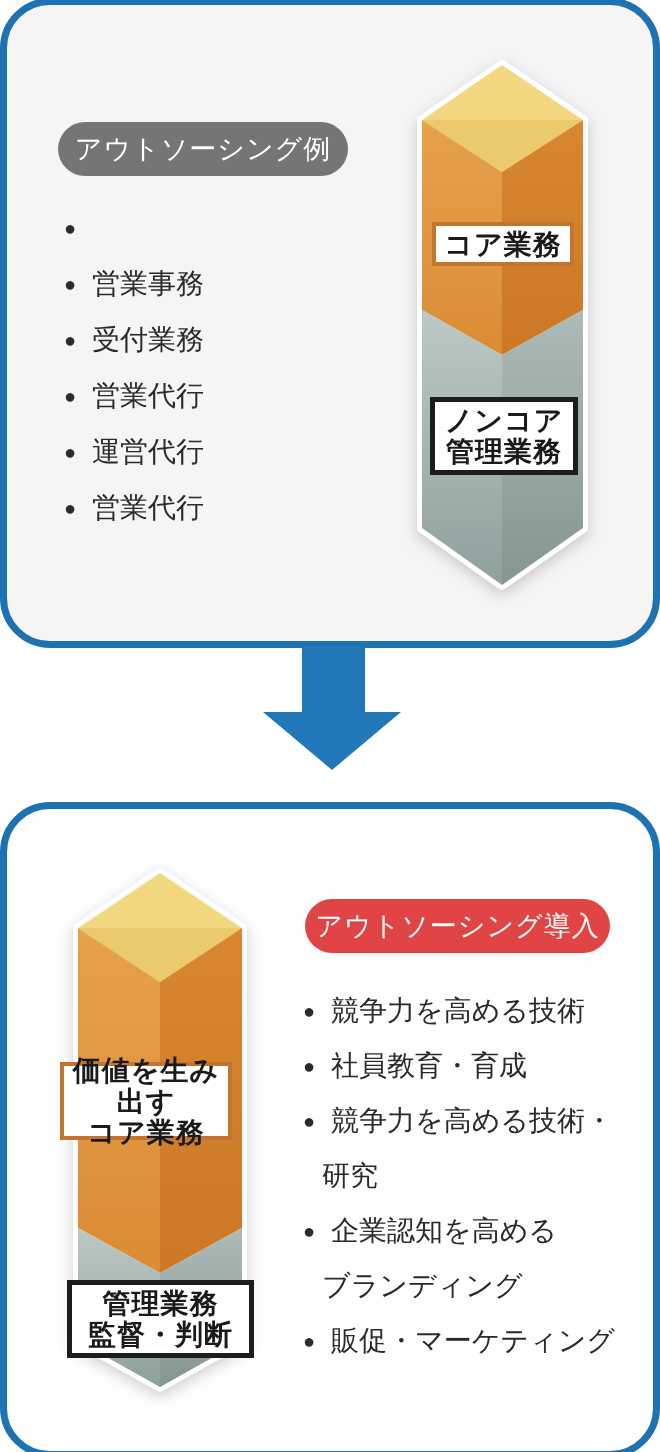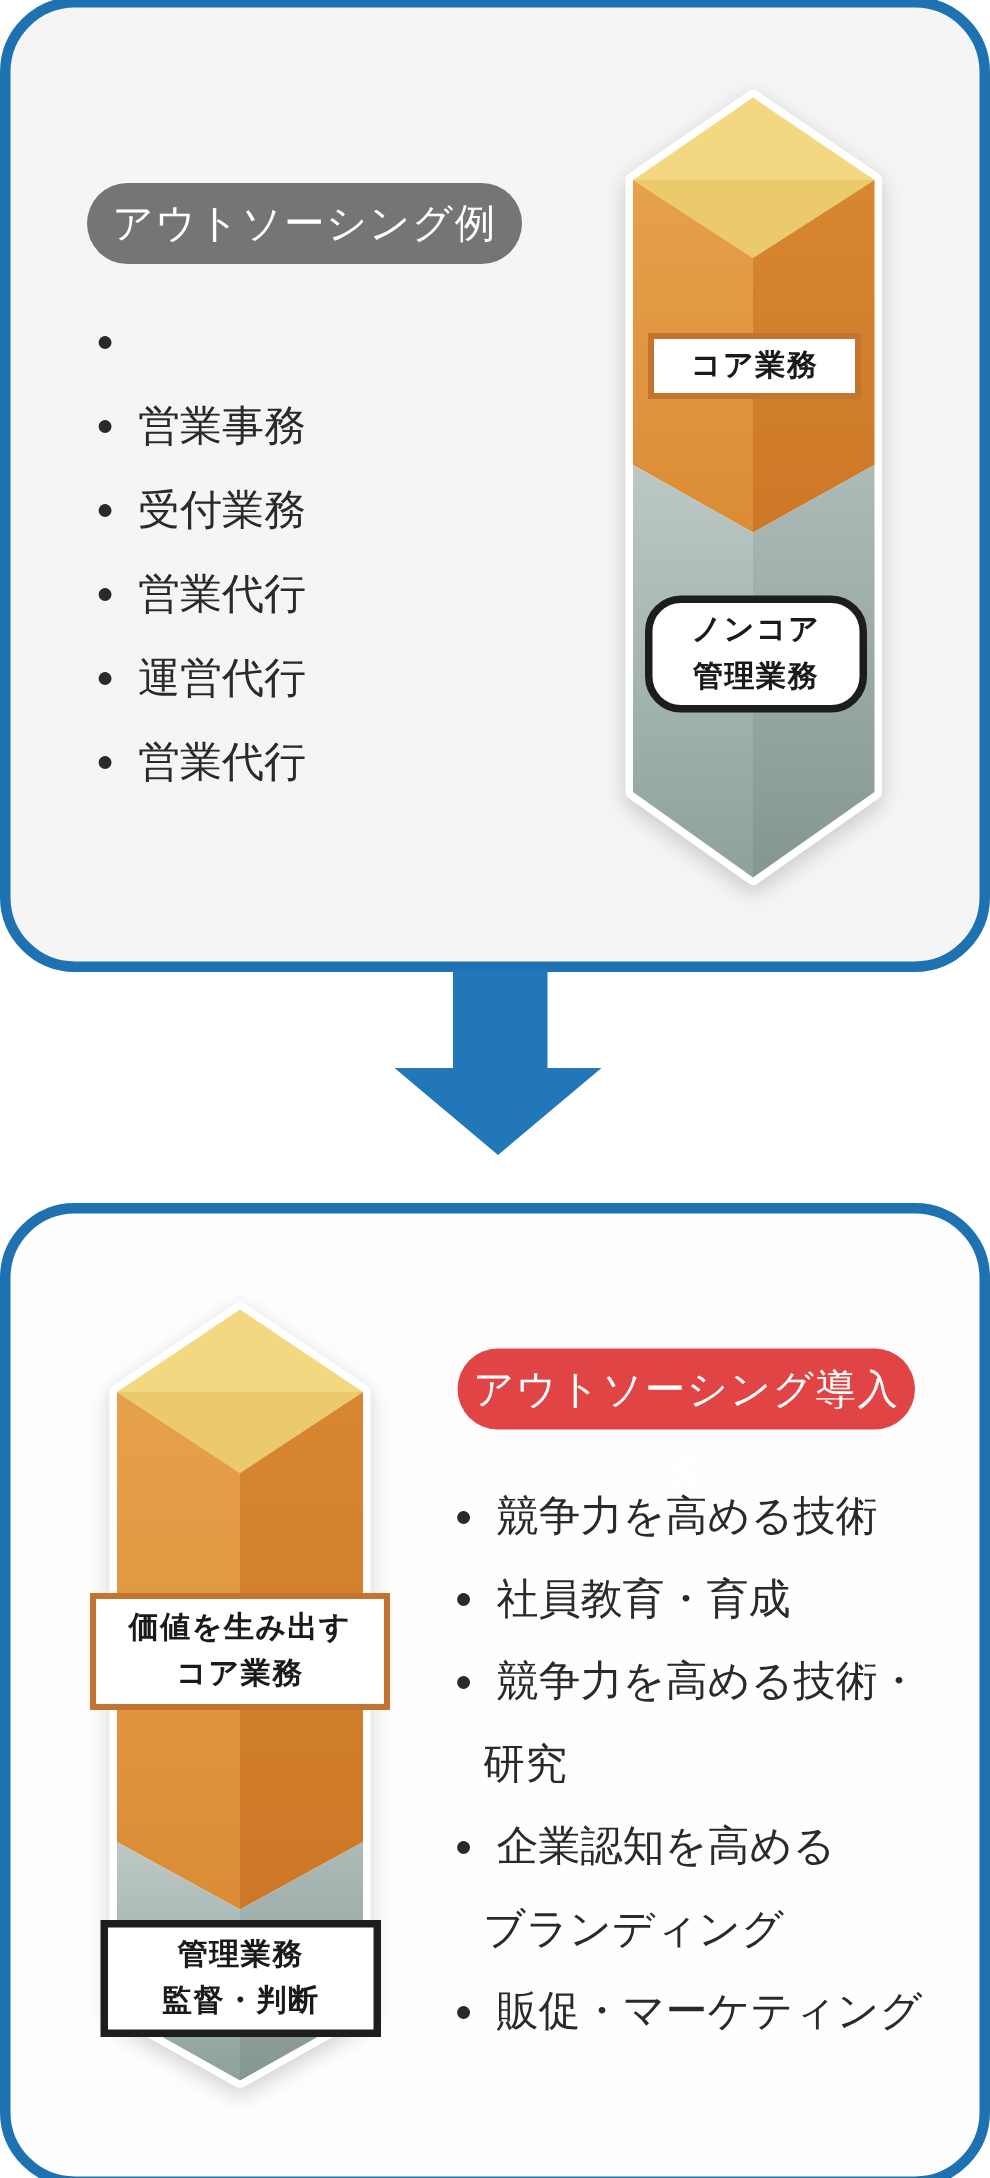--- a/index.html
+++ b/index.html
@@ -30,28 +30,28 @@
   .li.cont{padding-left:19px;}
   .li-text{white-space:nowrap;}
 
   
   .pillar{position:absolute;filter:drop-shadow(0 5px 7px rgba(0,0,0,0.18));}
   .pillar-top-svg{left:402px;top:50px;}
   .pillar-bottom-svg{left:48px;top:858px;}
 
   
   .pbox{position:absolute;box-sizing:border-box;background:#ffffff;
-        color:#1a1a1a;font-weight:bold;font-size:20px;text-align:center;
+        color:#1a1a1a;font-weight:bold;font-size:28px;text-align:center;
         display:flex;flex-direction:column;justify-content:center;
         line-height:31px;letter-spacing:1px;}
   .pbox-orange{border:4px solid #c3752f;}
   .pbox-black{border:5px solid #1d1d1d;}
   .box-core-top{left:432px;top:222px;width:142px;height:44px;}
-  .box-noncore{left:430px;top:397px;width:148px;height:78px;border-radius:24px;}
-  .box-core-bottom{left:60px;top:1062px;width:200px;height:78px;}
+  .box-noncore{left:430px;top:397px;width:148px;height:78px;}
+  .box-core-bottom{left:60px;top:1062px;width:172px;height:78px;}
   .box-manage{left:67px;top:1280px;width:187px;height:78px;}
 
   
   .down-arrow{position:absolute;left:263px;top:646px;}
 </style>
 </head>
 <body>
 
 <div class="stage">
 

